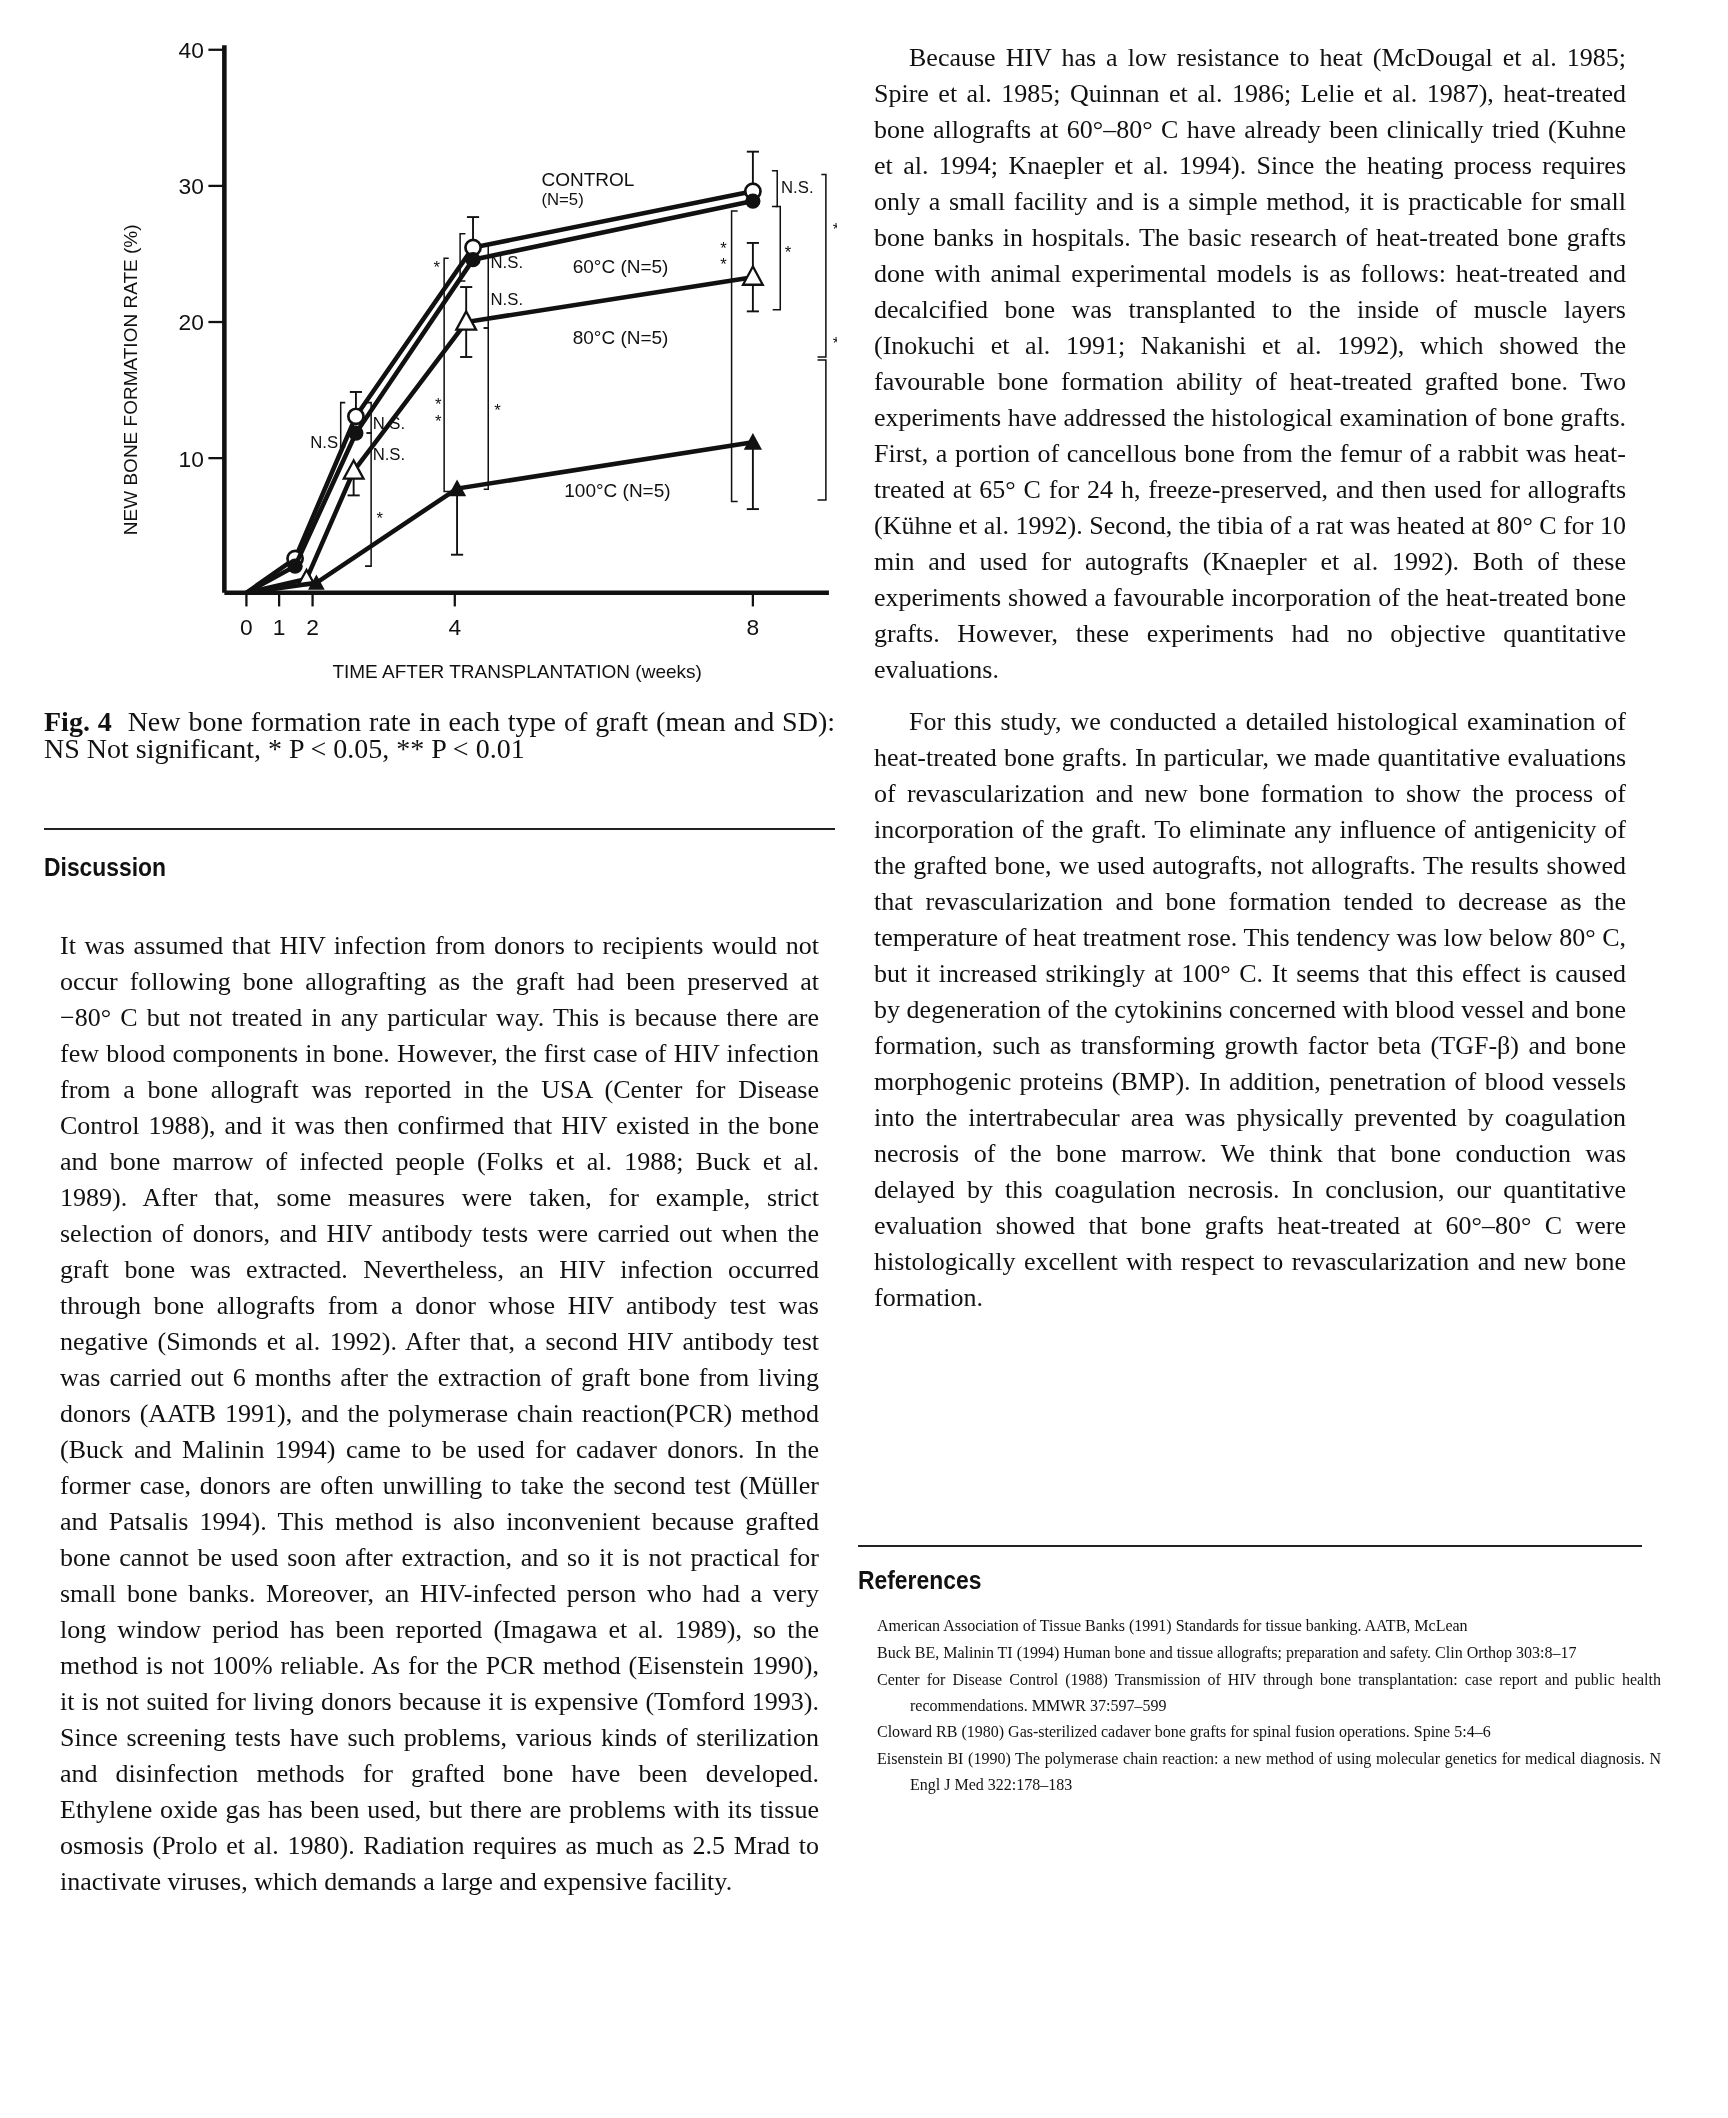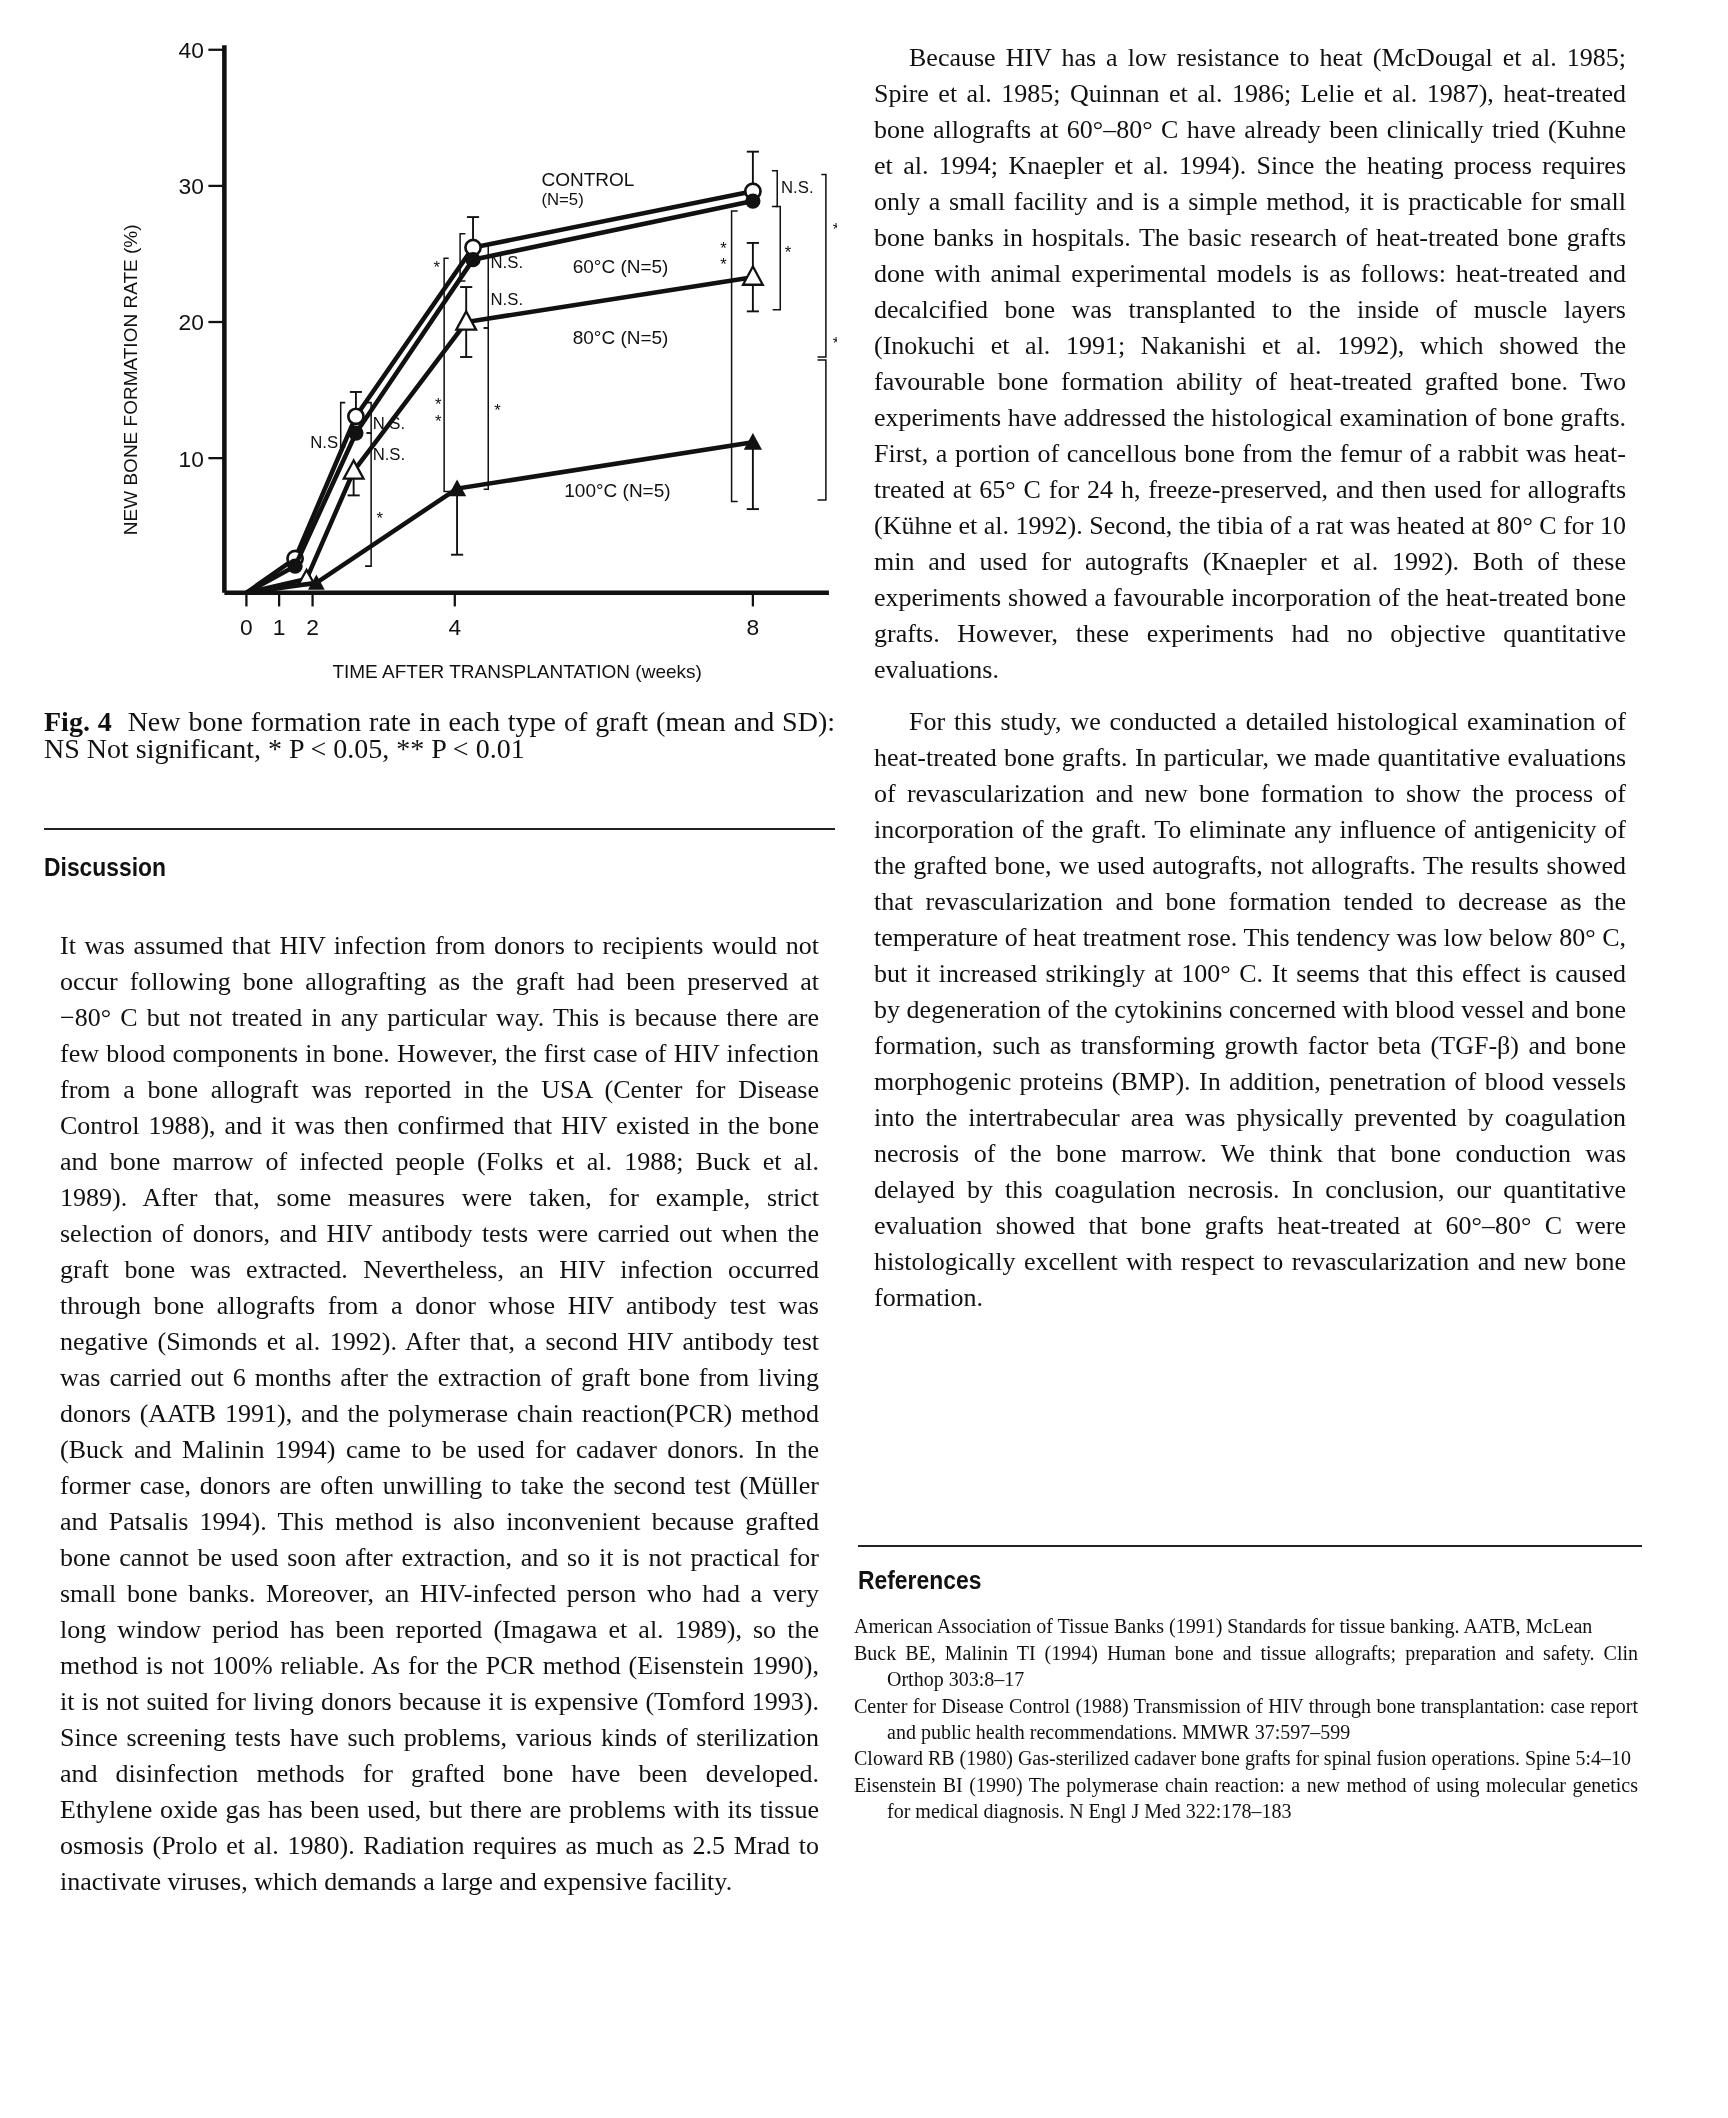--- a/index.html
+++ b/index.html
@@ -16,21 +16,21 @@
   #caption .fig-label { font-weight: bold; }
 
   .rule { position: absolute; height: 2.3px; background: #222; }
 
   .section-head { position: absolute; font-family: "Liberation Sans", sans-serif; font-weight: bold; font-size: 26px; transform: scaleX(0.88); transform-origin: left; }
 
   .col-text { position: absolute; font-size: 26px; line-height: 36px; text-align: justify; }
   .col-text p { margin: 16px; }
   .col-text p.indent { text-indent: 35px; }
 
-  #refs { position: absolute; left: 854px; top: 1613px; width: 784px; font-size: 20px; line-height: 26px; }
+  #refs { position: absolute; left: 877px; top: 1613px; width: 784px; font-size: 16px; line-height: 26px; }
   #refs .ref { padding-left: 33px; text-indent: -33px; text-align: justify; margin: 0 0 0.8px 0; }
 </style>
 </head>
 <body>
 
 <div id="figure">
   <svg viewBox="0 0 1010 860">
 
     <text class="label-text" transform="translate(90,460) rotate(-90)" text-anchor="middle">NEW BONE FORMATION RATE (%)</text>
 
@@ -171,16 +171,16 @@
   <p class="indent">Because HIV has a low resistance to heat (McDougal et al. 1985; Spire et al. 1985; Quinnan et al. 1986; Lelie et al. 1987), heat-treated bone allografts at 60°–80° C have already been clinically tried (Kuhne et al. 1994; Knaepler et al. 1994). Since the heating process requires only a small facility and is a simple method, it is practicable for small bone banks in hospitals. The basic research of heat-treated bone grafts done with animal experimental models is as follows: heat-treated and decalcified bone was transplanted to the inside of muscle layers (Inokuchi et al. 1991; Nakanishi et al. 1992), which showed the favourable bone formation ability of heat-treated grafted bone. Two experiments have addressed the histological examination of bone grafts. First, a portion of cancellous bone from the femur of a rabbit was heat-treated at 65° C for 24 h, freeze-preserved, and then used for allografts (Kühne et al. 1992). Second, the tibia of a rat was heated at 80° C for 10 min and used for autografts (Knaepler et al. 1992). Both of these experiments showed a favourable incorporation of the heat-treated bone grafts. However, these experiments had no objective quantitative evaluations.</p>
   <p class="indent">For this study, we conducted a detailed histological examination of heat-treated bone grafts. In particular, we made quantitative evaluations of revascularization and new bone formation to show the process of incorporation of the graft. To eliminate any influence of antigenicity of the grafted bone, we used autografts, not allografts. The results showed that revascularization and bone formation tended to decrease as the temperature of heat treatment rose. This tendency was low below 80° C, but it increased strikingly at 100° C. It seems that this effect is caused by degeneration of the cytokinins concerned with blood vessel and bone formation, such as transforming growth factor beta (TGF-β) and bone morphogenic proteins (BMP). In addition, penetration of blood vessels into the intertrabecular area was physically prevented by coagulation necrosis of the bone marrow. We think that bone conduction was delayed by this coagulation necrosis. In conclusion, our quantitative evaluation showed that bone grafts heat-treated at 60°–80° C were histologically excellent with respect to revascularization and new bone formation.</p>
 </div>
 
 <div class="rule" style="left:858px; top:1545px; width:784px;"></div>
 <div class="section-head" style="left:858px; top:1565px;">References</div>
 <div id="refs" class="serif">
   <p class="ref">American Association of Tissue Banks (1991) Standards for tissue banking. AATB, McLean</p>
   <p class="ref">Buck BE, Malinin TI (1994) Human bone and tissue allografts; preparation and safety. Clin Orthop 303:8–17</p>
   <p class="ref">Center for Disease Control (1988) Transmission of HIV through bone transplantation: case report and public health recommendations. MMWR 37:597–599</p>
-  <p class="ref">Cloward RB (1980) Gas-sterilized cadaver bone grafts for spinal fusion operations. Spine 5:4–10</p>
+  <p class="ref">Cloward RB (1980) Gas-sterilized cadaver bone grafts for spinal fusion operations. Spine 5:4–6</p>
   <p class="ref">Eisenstein BI (1990) The polymerase chain reaction: a new method of using molecular genetics for medical diagnosis. N Engl J Med 322:178–183</p>
 </div>
 
 
 </body></html>

